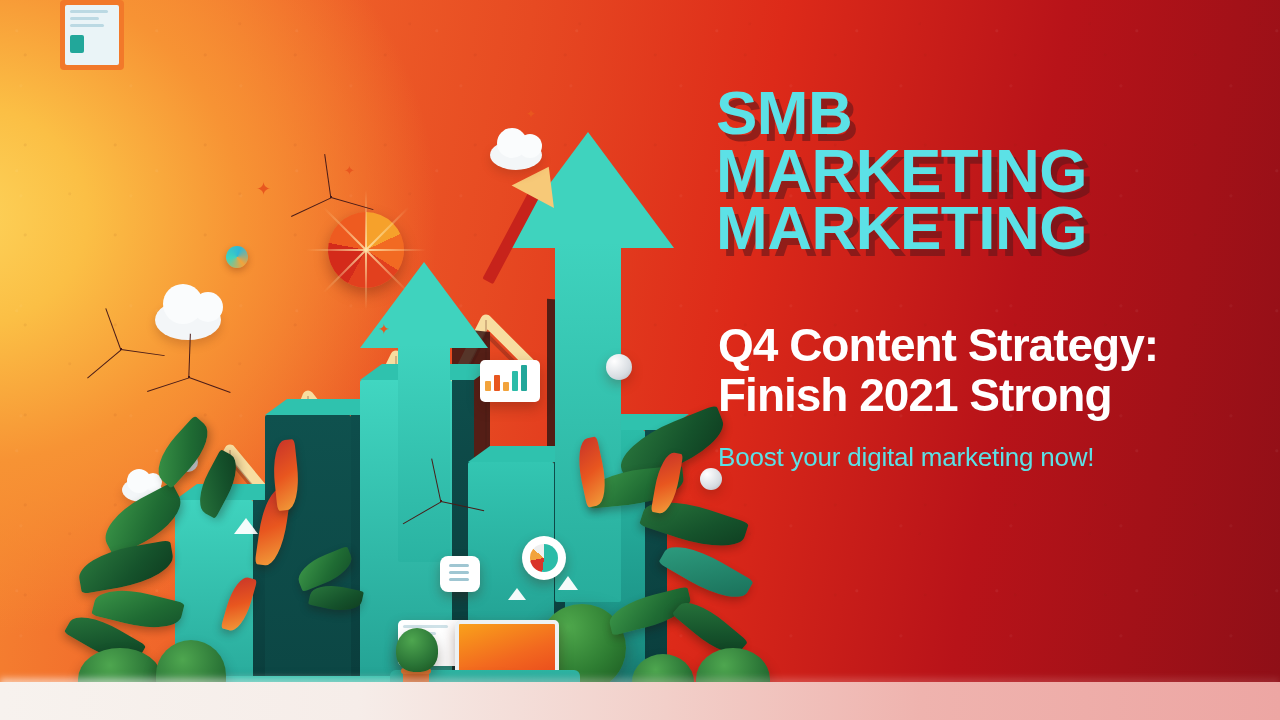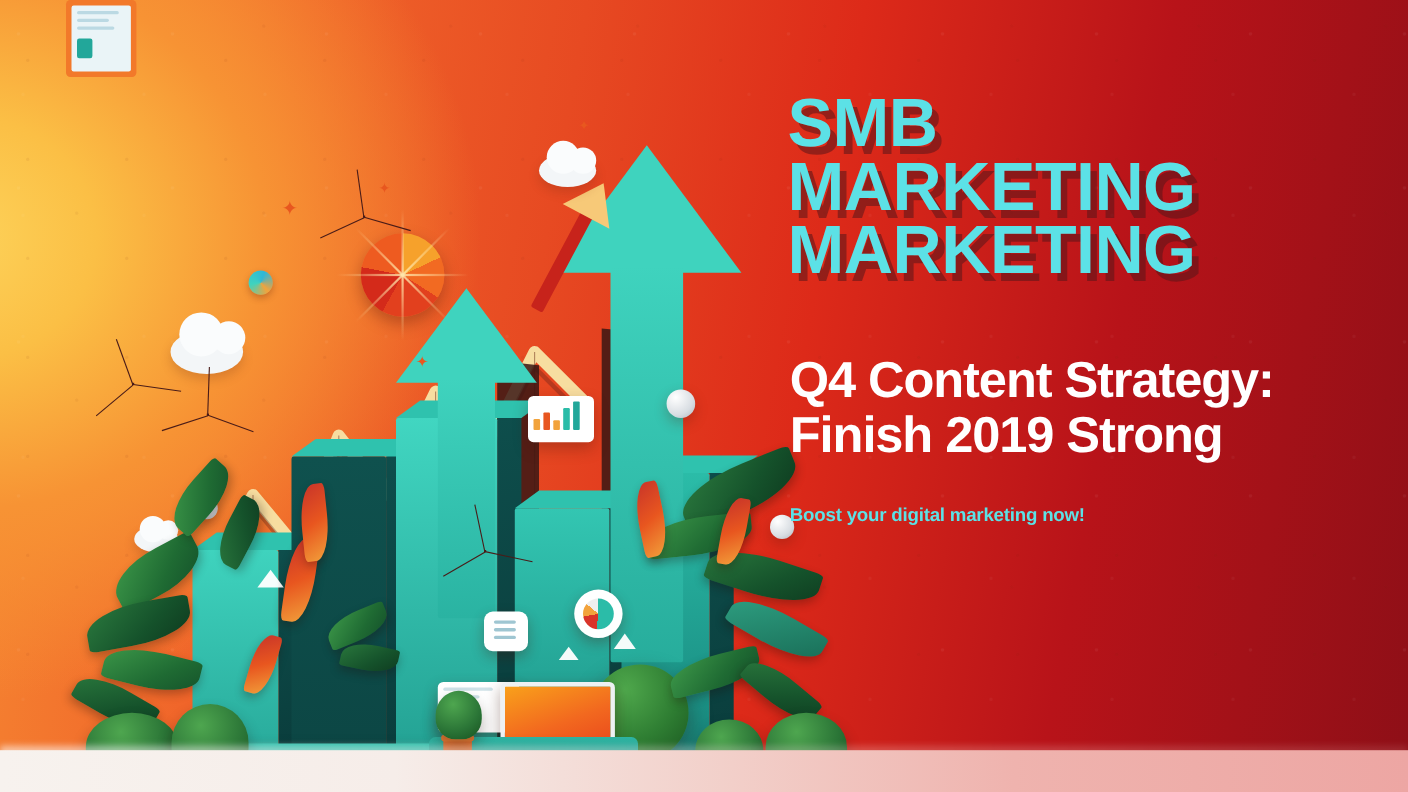--- a/index.html
+++ b/index.html
@@ -44,22 +44,22 @@
     color:#5CE1E6;
     text-shadow:6px 7px 0 rgba(88,22,26,.55);
     margin:0 0 0 -2px;
   }
   .subhead{
     margin:64px 0 0 0;
     font-size:46px;line-height:1.08;font-weight:700;letter-spacing:-1px;
     color:#FFFFFF;
   }
   .tagline{
-    margin:39px 0 0 0;
-    font-size:17px;font-weight:700;letter-spacing:-.2px;
+    margin:22px 0 0 0;
+    font-size:26px;font-weight:400;letter-spacing:-.2px;
     color:#5CE1E6;
   }
 
   
   .art{position:absolute;left:60px;top:0;width:700px;height:720px;}
 
   .bar{position:absolute;border-radius:2px;}
   .bar .face{position:absolute;inset:0;border-radius:2px;}
   .bar .side{position:absolute;top:0;bottom:0;width:22px;right:-22px;
     background:linear-gradient(180deg,#0E4E4C,#0A3D3C);transform:skewY(-16deg);transform-origin:left top;}
@@ -401,17 +401,17 @@
 
     <div class="bush" style="left:572px;top:654px;width:62px;height:56px;"></div>
     <div class="bush" style="left:636px;top:648px;width:74px;height:62px;"></div>
   </div>
 
   <div class="floor-shine"></div>
   <div class="floor"></div>
 
   <div class="copy">
     <h1 class="headline">SMB MARKETING MARKETING</h1>
-    <h2 class="subhead">Q4 Content Strategy: Finish 2019 Strong</h2>
+    <h2 class="subhead">Q4 Content Strategy: Finish 2021 Strong</h2>
     <p class="tagline">Boost your digital marketing now!</p>
   </div>
 
 </div>
 
 </body></html>

